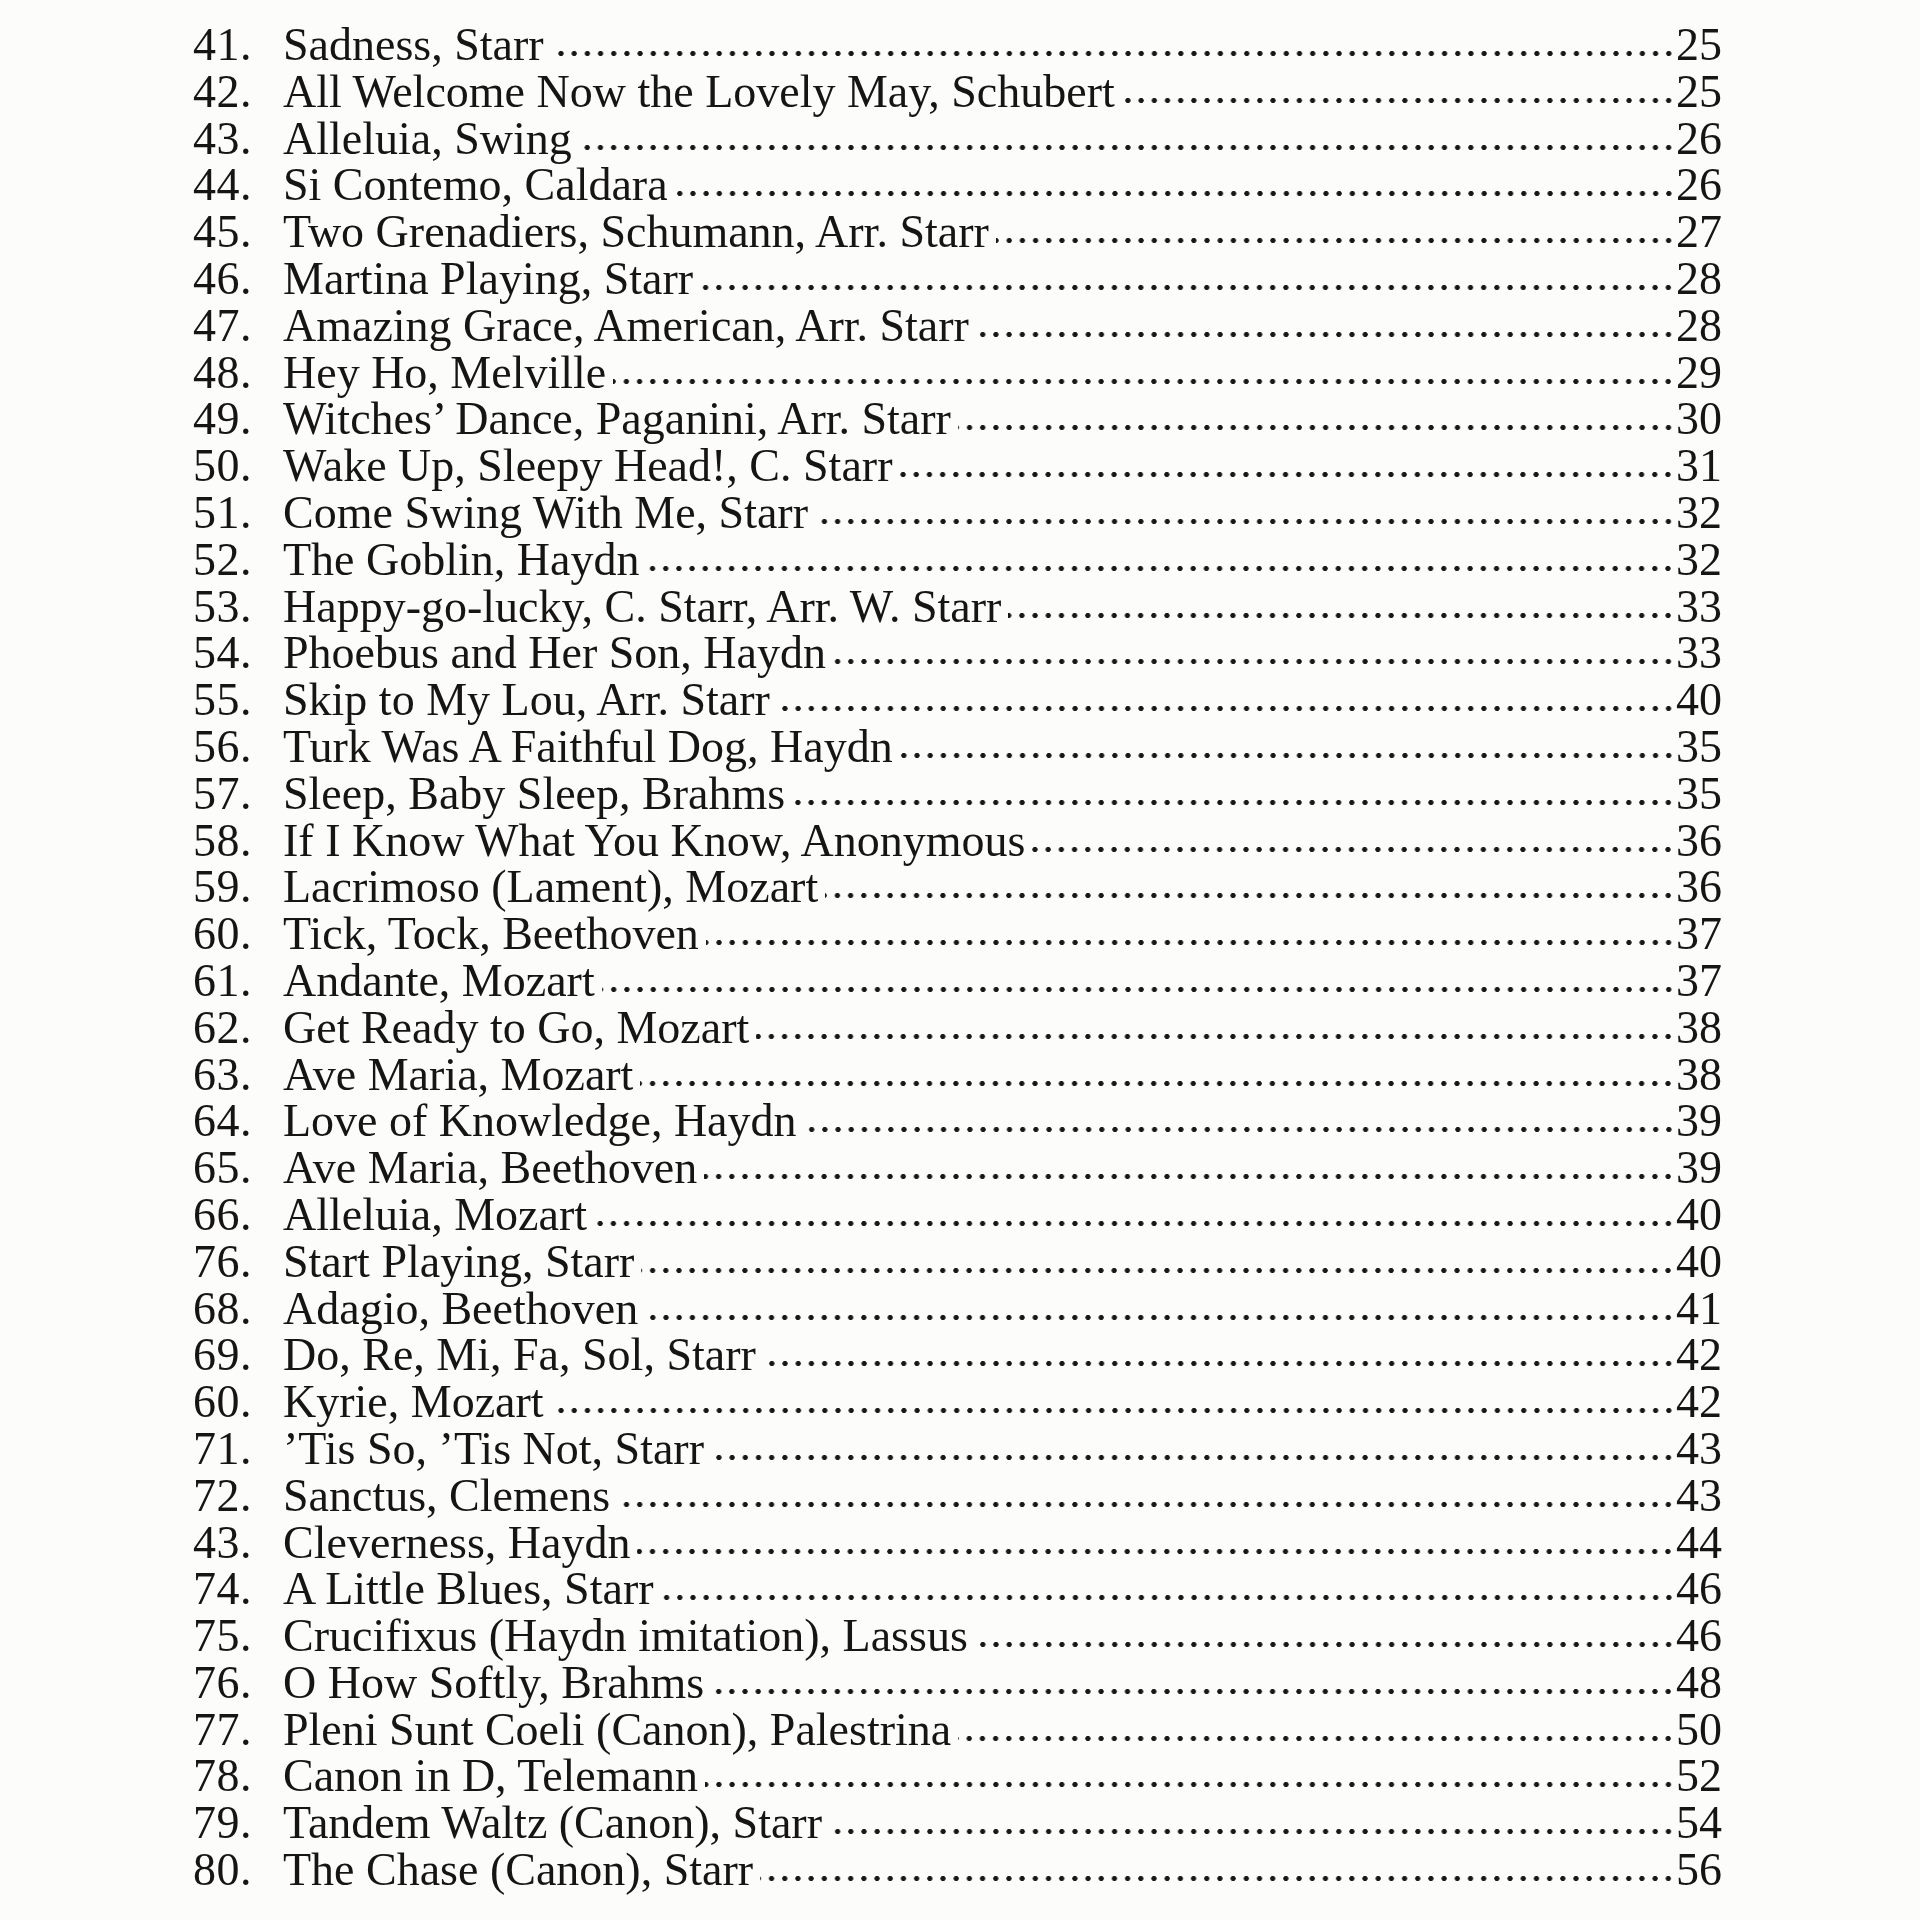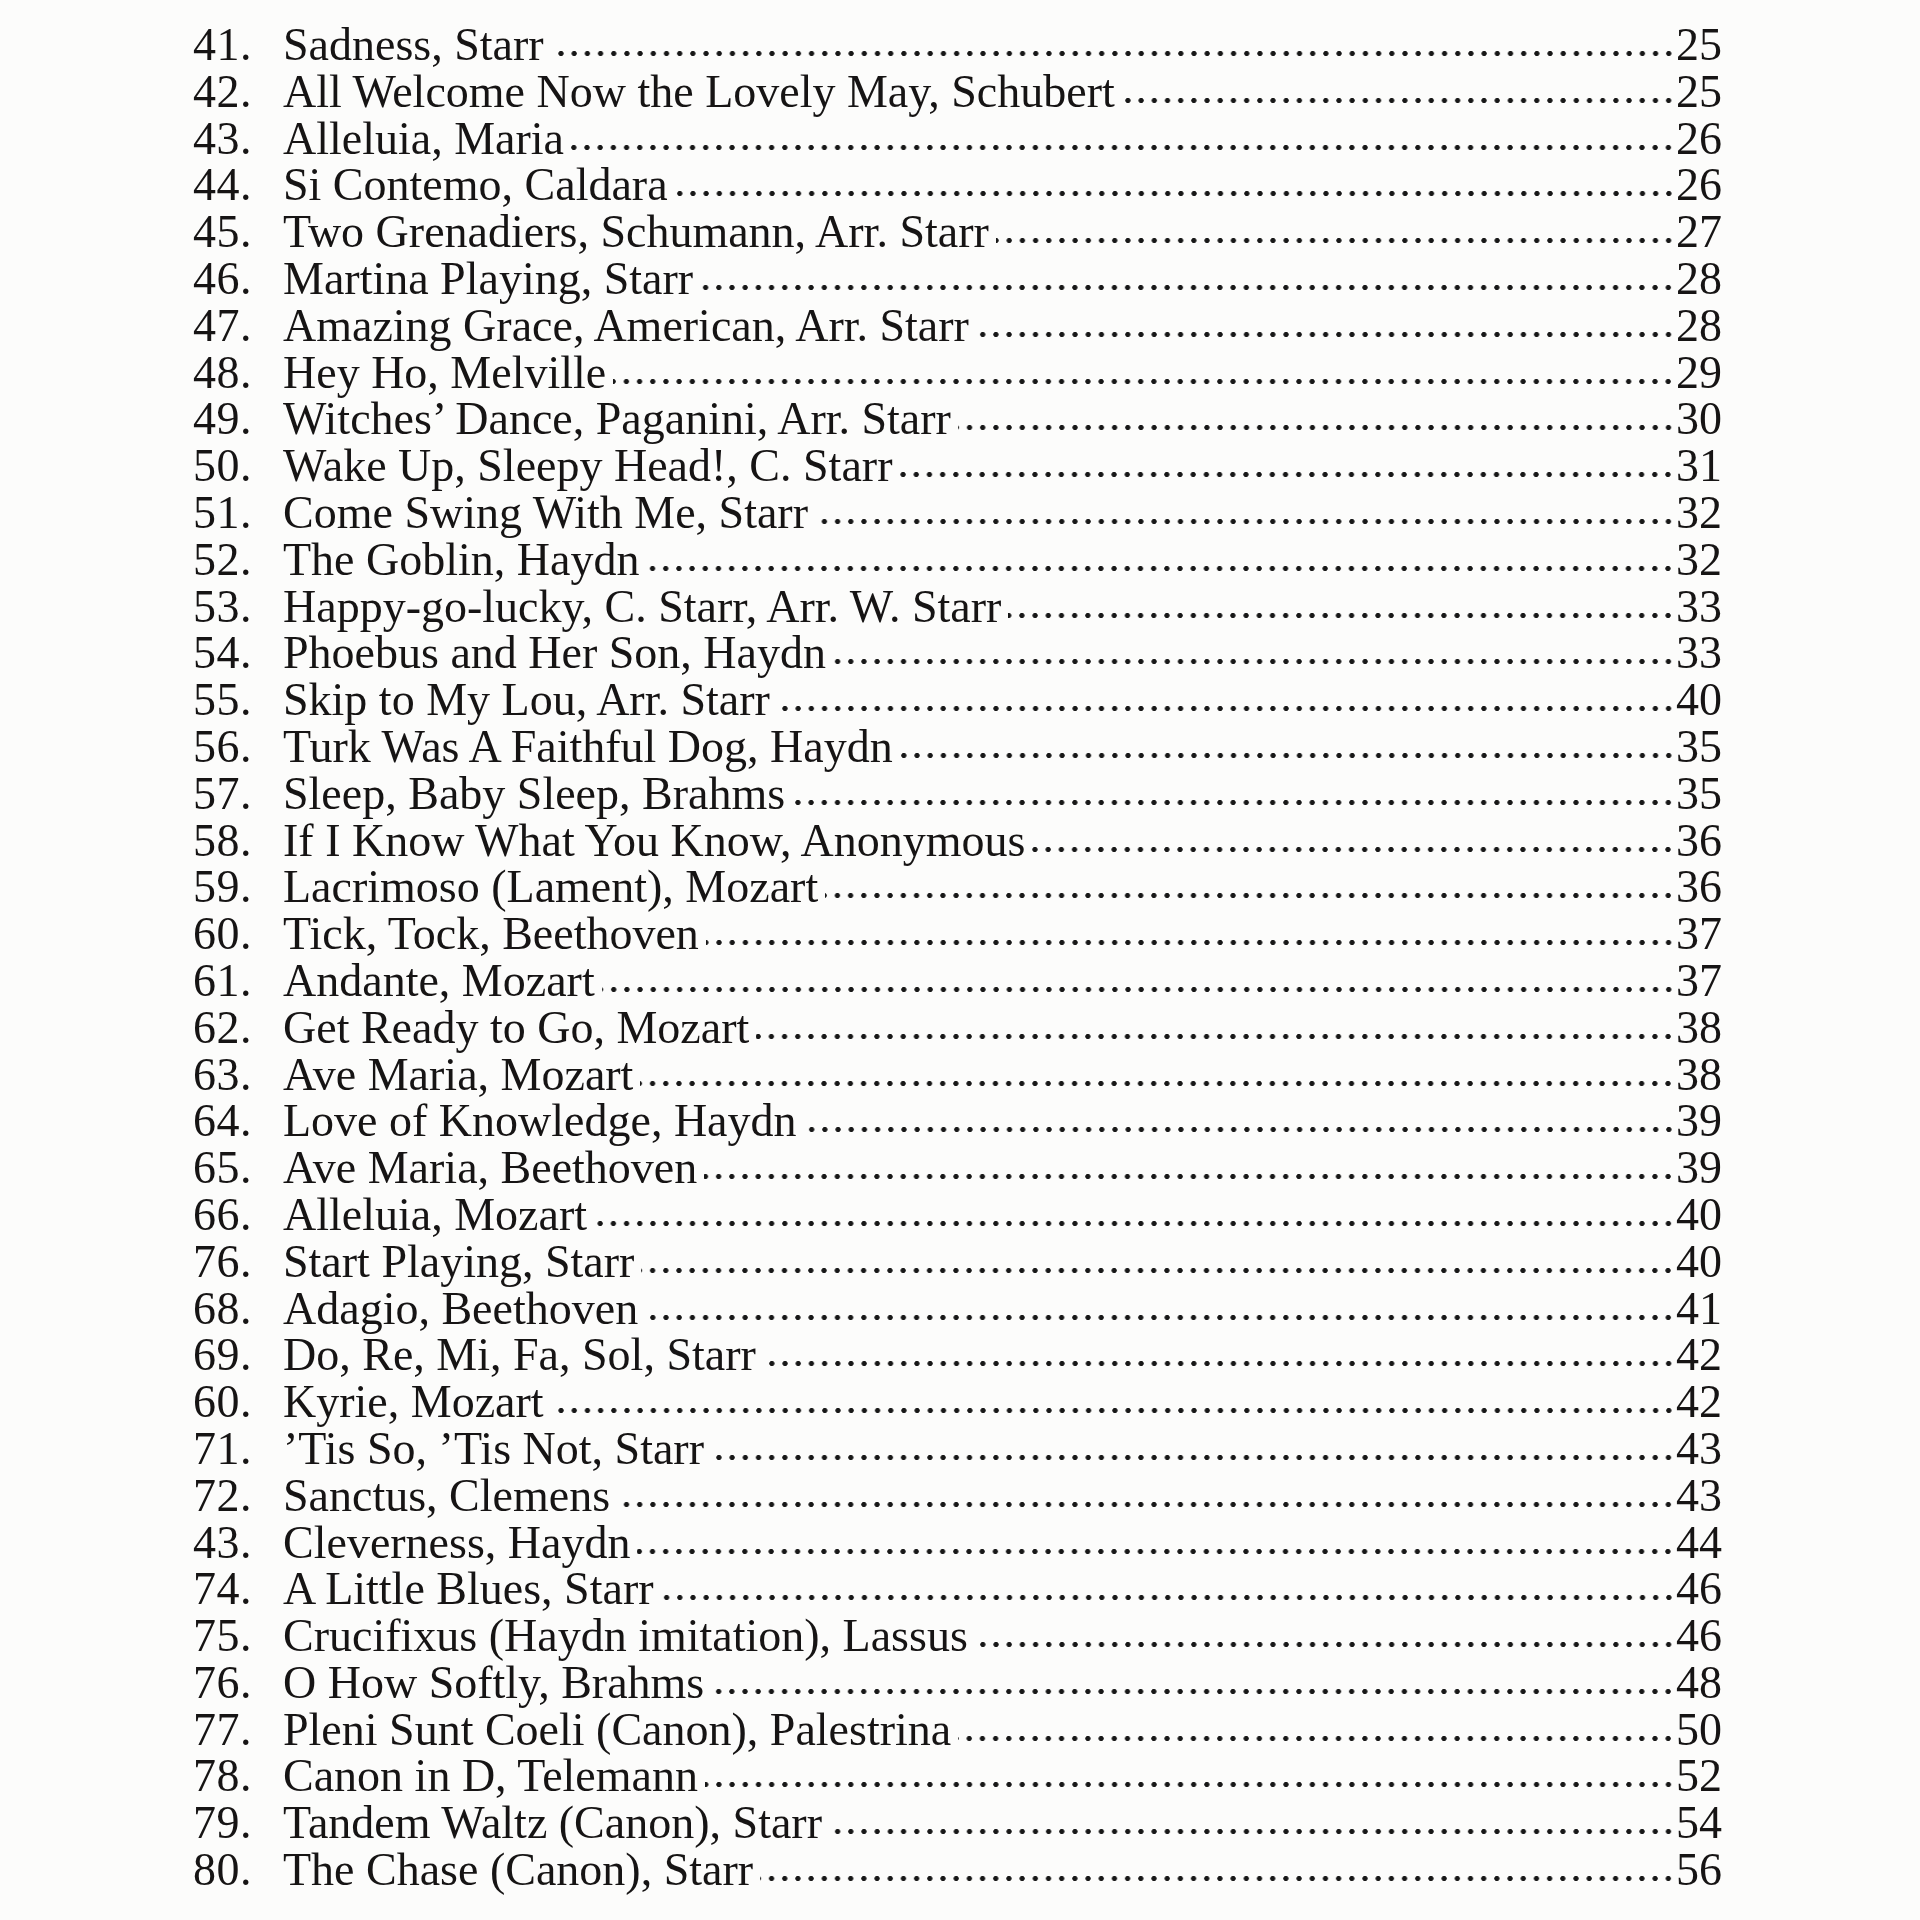--- a/index.html
+++ b/index.html
@@ -67,21 +67,21 @@
         <span class="pageno">25</span>
       </div>
       <div class="row">
         <span class="num">42.</span>
         <span class="title"><span>All Welcome Now the Lovely May</span><span>, </span><span class="composer">Schubert</span></span>
         <span class="leader"></span>
         <span class="pageno">25</span>
       </div>
       <div class="row">
         <span class="num">43.</span>
-        <span class="title"><span>Alleluia</span><span>, </span><span class="composer">Maria</span></span>
+        <span class="title"><span>Alleluia</span><span>, </span><span class="composer">Swing</span></span>
         <span class="leader"></span>
         <span class="pageno">26</span>
       </div>
       <div class="row">
         <span class="num">44.</span>
         <span class="title"><span>Si Contemo</span><span>, </span><span class="composer">Caldara</span></span>
         <span class="leader"></span>
         <span class="pageno">26</span>
       </div>
       <div class="row">

